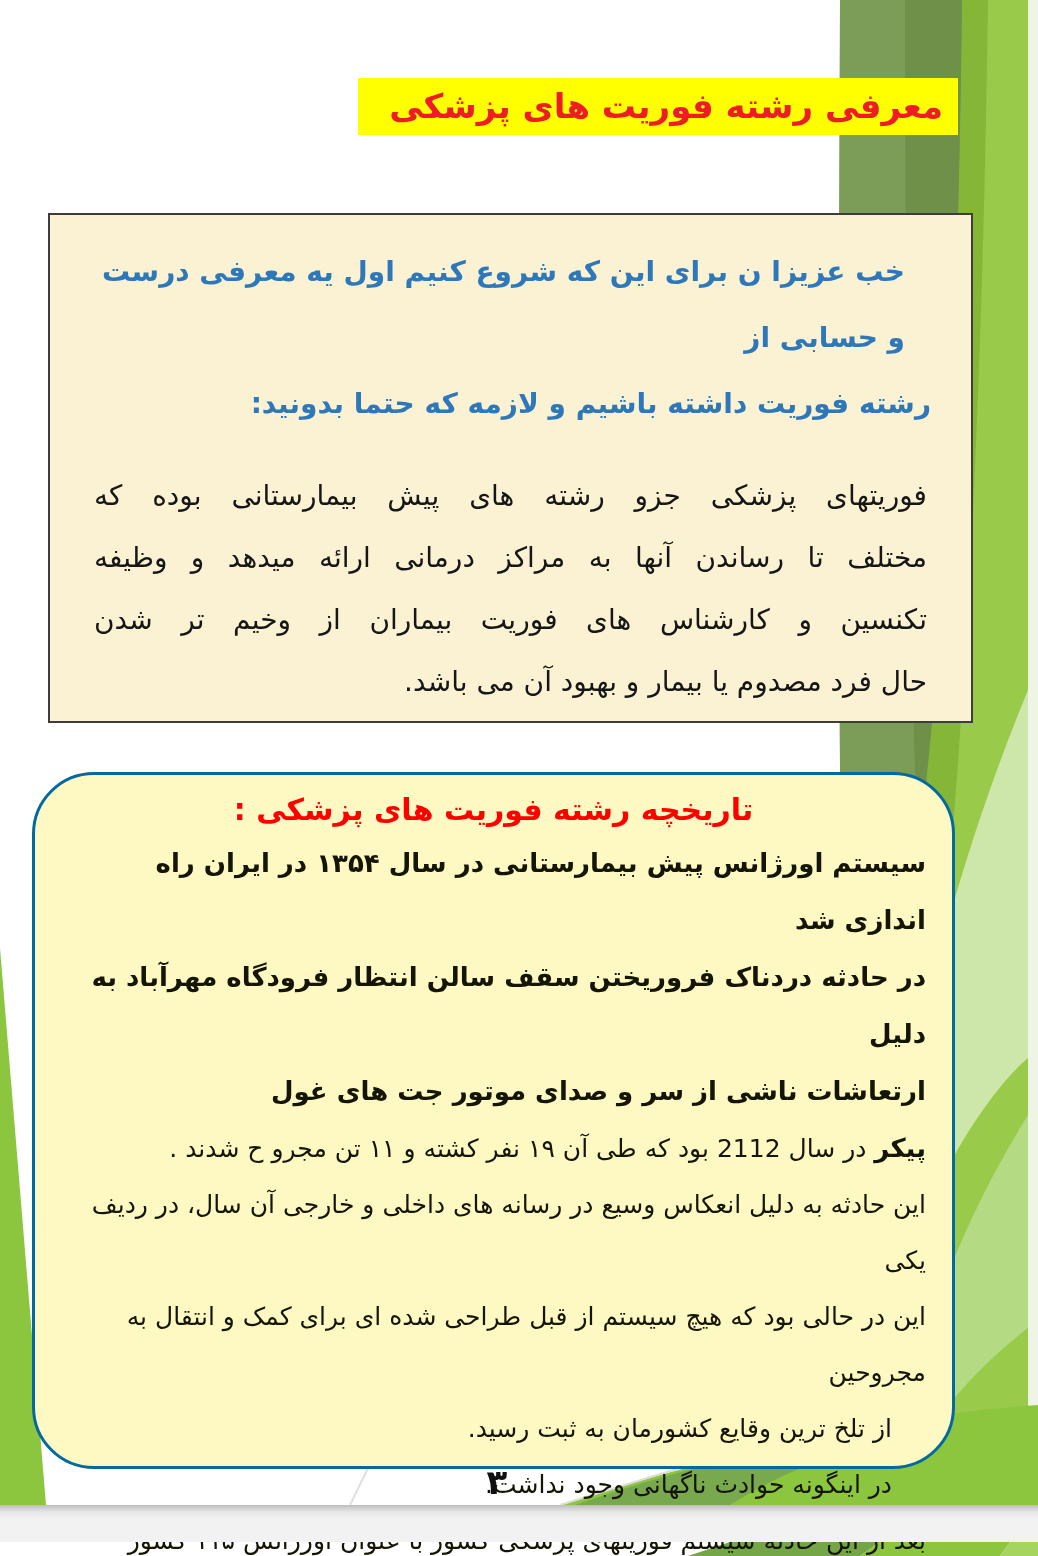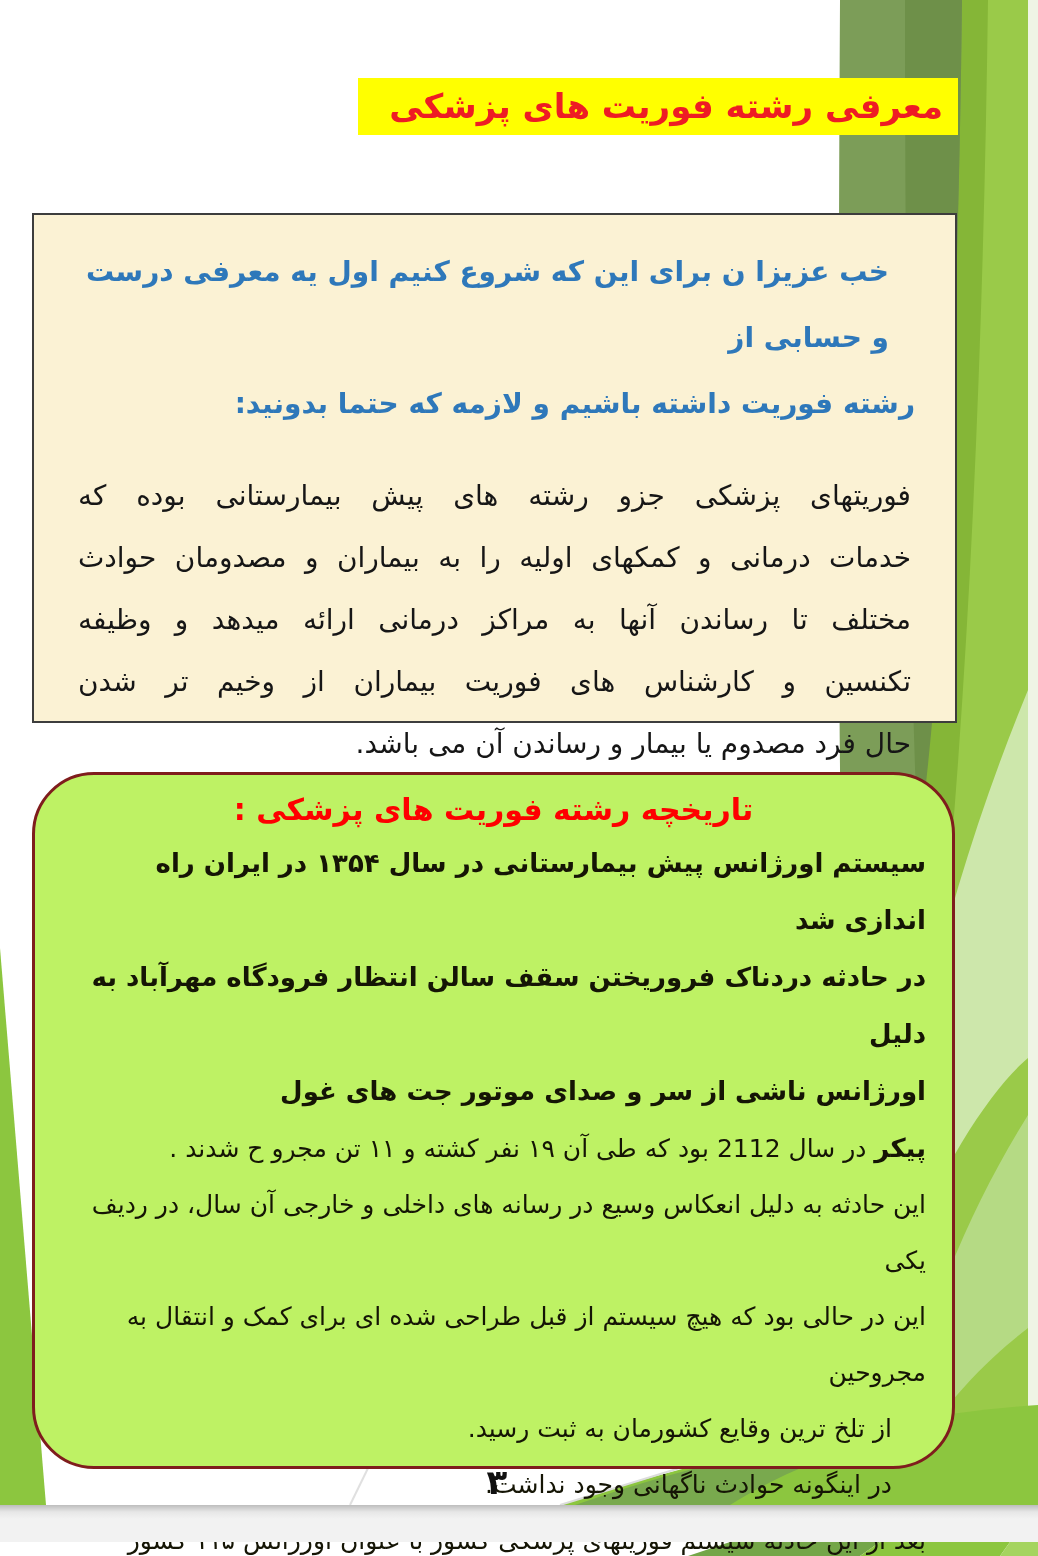--- a/index.html
+++ b/index.html
@@ -11,38 +11,38 @@
   
   .title-banner{
     position:absolute;left:358px;top:78px;width:600px;height:57px;
     background:#ffff00;z-index:3;direction:rtl;text-align:right;
     padding:0 15px;box-sizing:border-box;
     font-weight:bold;font-size:34px;line-height:57px;color:#ee1c24;
     white-space:nowrap;
   }
   
   .intro-box{
-    position:absolute;left:32px;top:213px;width:925px;height:510px;
+    position:absolute;left:48px;top:213px;width:925px;height:510px;
     background:#fbf2d4;border:2px solid #3d3d3d;box-sizing:border-box;
     z-index:2;direction:rtl;
   }
   .blue-lines{
     margin:24px 40px 0 40px;color:#2e78ba;font-weight:bold;
     font-size:28px;line-height:66px;text-align:right;
   }
   .blue-lines .tline:first-child{padding-right:26px;}
   .black-lines{
     margin:28px 44px 0 44px;color:#161616;
     font-size:28px;line-height:62px;text-align:right;
   }
   .black-lines .tline:not(:last-child){text-align:justify;text-align-last:justify;}
   
   .history-box{
     position:absolute;left:32px;top:772px;width:923px;height:697px;
-    background:#bef264;border:3px solid #7f1d1d;border-radius:62px;
+    background:#fef9c3;border:3px solid #0369a1;border-radius:62px;
     box-sizing:border-box;z-index:2;direction:rtl;overflow:visible;
   }
   .history-title{
     text-align:center;color:#fe0000;font-weight:bold;font-size:30px;
     margin-top:17px;
   }
   .history-lines{
     margin:8px 26px 0 38px;font-size:25px;line-height:56px;
     text-align:right;color:#151505;
   }
@@ -92,33 +92,32 @@
 
 <div class="title-banner">معرفی رشته فوریت های پزشکی</div>
 
 <div class="intro-box">
   <div class="blue-lines">
       <div class="tline">خب عزیزا ن برای این که شروع کنیم اول یه معرفی درست و حسابی از</div>
       <div class="tline">رشته فوریت داشته باشیم و لازمه که حتما بدونید:</div>
     </div>
   <div class="black-lines">
       <div class="tline">فوریتهای پزشکی جزو رشته های پیش بیمارستانی بوده که</div>
-      <div class="tline">خدمات درمانی و کمکهای اولیه را به بیماران و مصدومان حوادث</div>
       <div class="tline">مختلف تا رساندن آنها به مراکز درمانی ارائه میدهد و وظیفه</div>
       <div class="tline">تکنسین و کارشناس های فوریت بیماران از وخیم تر شدن</div>
-      <div class="tline">حال فرد مصدوم یا بیمار و رساندن آن می باشد.</div>
+      <div class="tline">حال فرد مصدوم یا بیمار و بهبود آن می باشد.</div>
     </div>
 </div>
 
 <div class="history-box">
   <div class="history-title">تاریخچه رشته فوریت های پزشکی :</div>
   <div class="history-lines">
       <div class="tline"><b>سیستم اورژانس پیش بیمارستانی در سال ۱۳۵۴ در ایران راه اندازی شد</b></div>
       <div class="tline"><b>در حادثه دردناک فروریختن سقف سالن انتظار فرودگاه مهرآباد به دلیل</b></div>
-      <div class="tline"><b>اورژانس ناشی از سر و صدای موتور جت های غول</b></div>
+      <div class="tline"><b>ارتعاشات ناشی از سر و صدای موتور جت های غول</b></div>
       <div class="tline"><b>پیکر</b><span> در سال 2112 بود که طی آن ۱۹ نفر کشته و ۱۱ تن مجرو ح شدند .</span></div>
       <div class="tline"><span>این حادثه به دلیل انعکاس وسیع در رسانه های داخلی و خارجی آن سال، در ردیف یکی</span></div>
       <div class="tline"><span>این در حالی بود که هیچ سیستم از قبل طراحی شده ای برای کمک و انتقال به مجروحین</span></div>
       <div class="tline indent"><span>از تلخ ترین وقایع کشورمان به ثبت رسید.</span></div>
       <div class="tline indent"><span>در اینگونه حوادث ناگهانی وجود نداشت.</span></div>
       <div class="tline"><span>بعد از این حادثه سیستم فوریتهای پزشکی کشور با عنوان اورژانس ۱۱۵ کشور تأسیس شد</span></div>
     </div>
 </div>
 
 <div class="page-number">۳</div>

